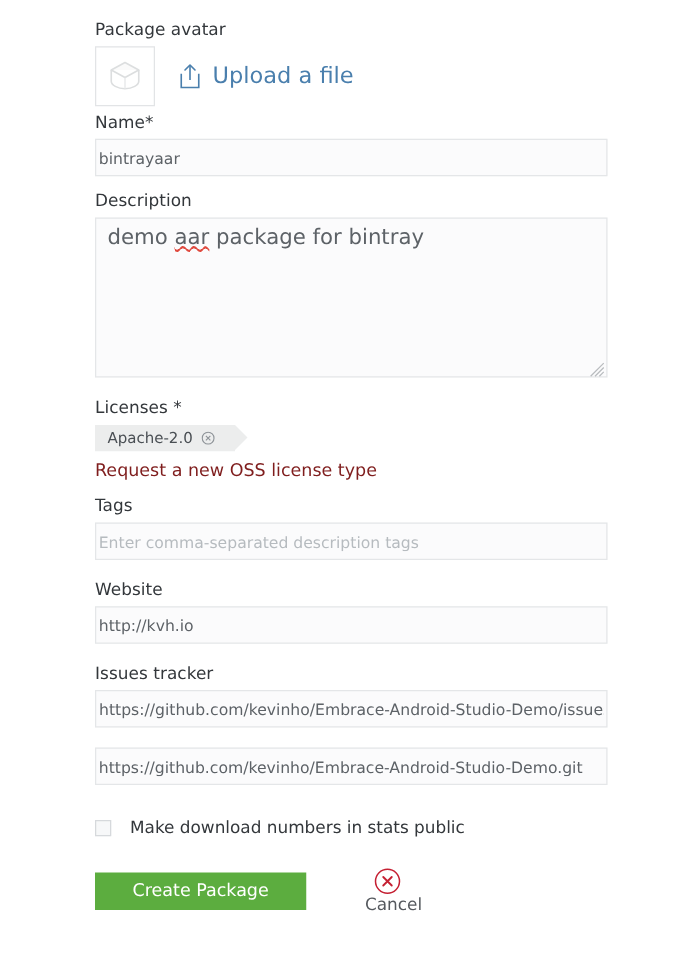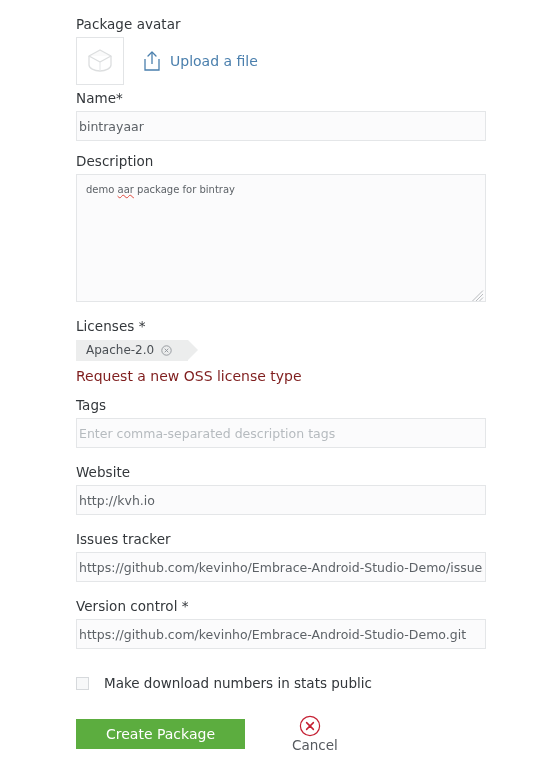--- a/index.html
+++ b/index.html
@@ -54,21 +54,21 @@
     justify-content: center;
     flex: 0 0 auto;
   }
   .avatar-box svg { display: block; }
 
   .upload-link {
     display: flex;
     align-items: center;
     margin-left: 18px;
     color: #4a7fad;
-    font-size: 14px;
+    font-size: 18px;
     text-decoration: none;
     cursor: pointer;
     line-height: 1;
   }
   .upload-icon {
     width: 20px;
     height: 22px;
     margin-right: 8px;
     display: block;
     flex: 0 0 auto;
@@ -108,21 +108,21 @@
     line-height: 16px;
   }
   .spell {
     text-decoration: underline wavy #e04a3f;
     text-decoration-skip-ink: none;
   }
   .ta-text {
     position: absolute;
     left: 10px;
     top: 8px;
-    font-size: 10px;
+    font-size: 17px;
     color: #5d6267;
     line-height: 16px;
     pointer-events: none;
     white-space: nowrap;
   }
   .resize-grip {
     position: absolute;
     right: 2px;
     bottom: 2px;
     width: 13px;
@@ -311,21 +311,20 @@
     <div class="field-label">Website</div>
     <input class="input" type="text" value="http://kvh.io" style="">
     <div class="gap-md"></div>
 
     
     <div class="field-label">Issues tracker</div>
     <input class="input" type="text" value="https://github.com/kevinho/Embrace-Android-Studio-Demo/issues" style="">
     <div class="gap-md"></div>
 
     
-    <div class="field-label">Version control *</div>
     <input class="input" type="text" value="https://github.com/kevinho/Embrace-Android-Studio-Demo.git" style="">
 
     
     <div class="check-row">
       <span class="checkbox"></span>
       <span class="check-label">Make download numbers in stats public</span>
     </div>
 
     
     <div class="actions">

